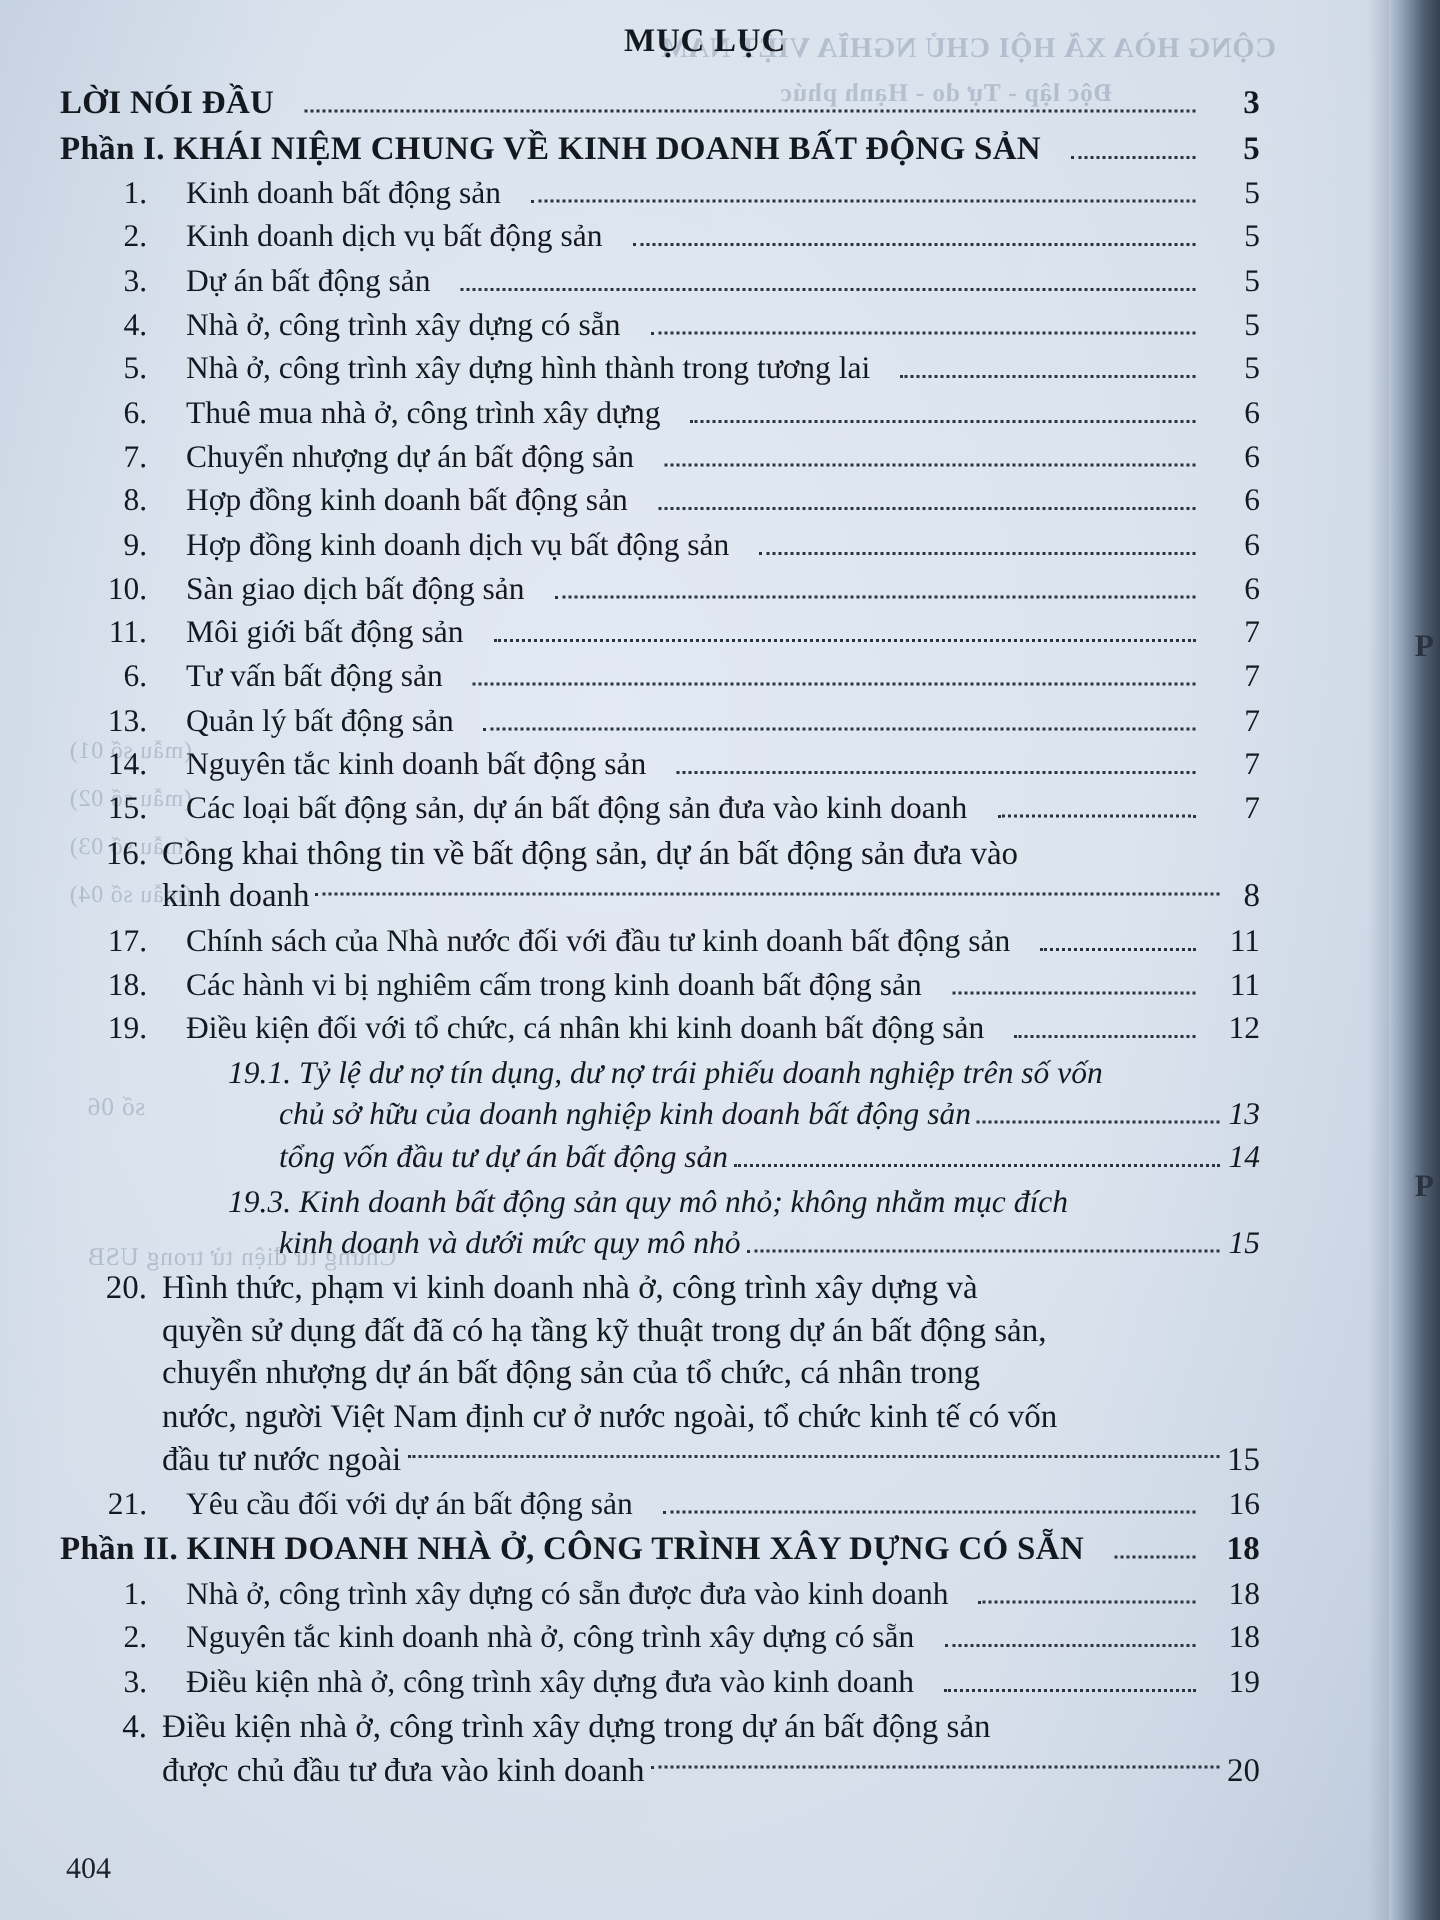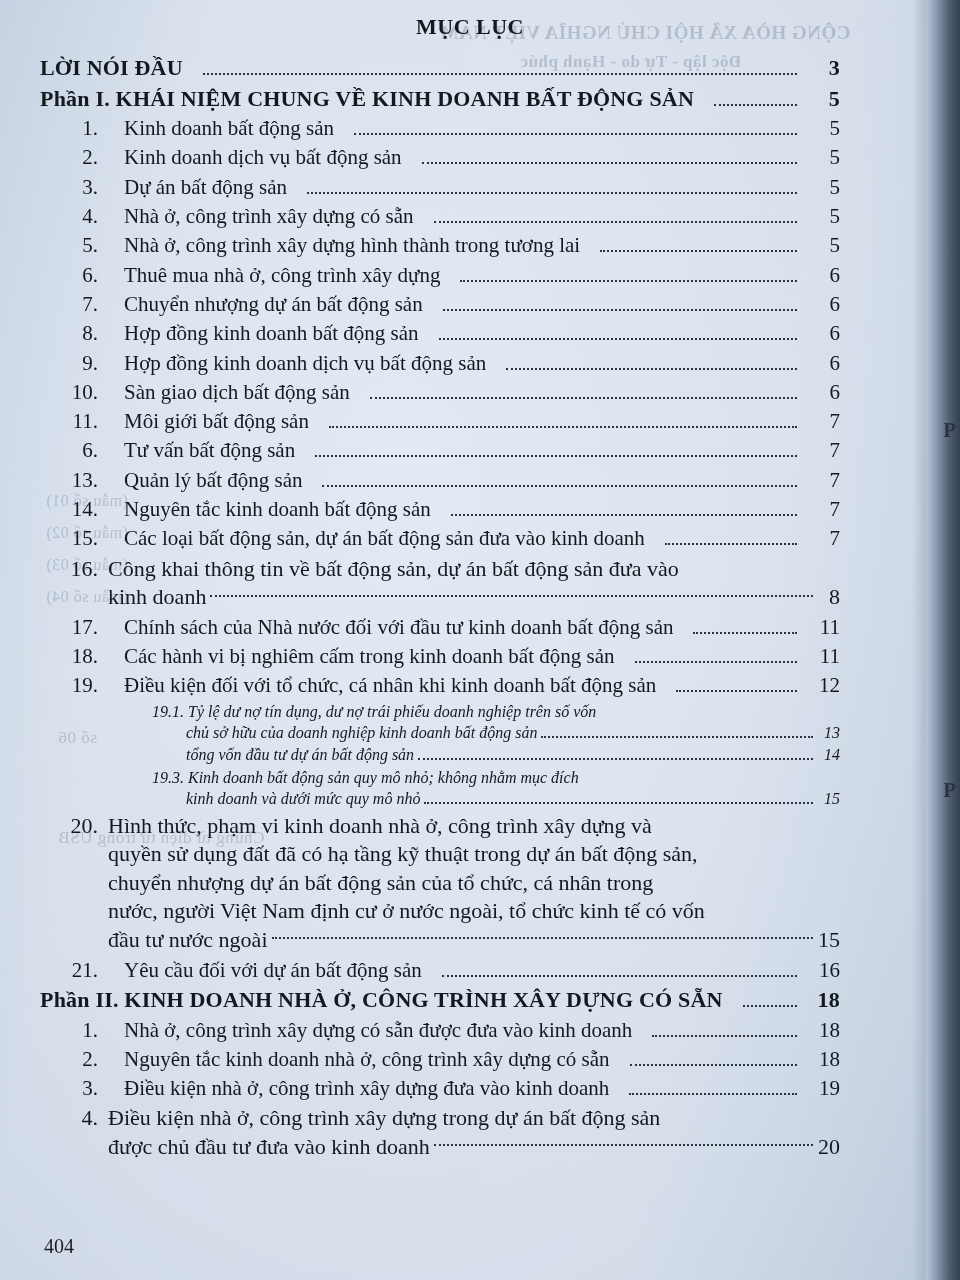--- a/index.html
+++ b/index.html
@@ -152,21 +152,21 @@
     text-align: justify;
   }
   .wrap-item .last-row {
     display: flex;
     align-items: center;
   }
 
   
   .sub-italic {
     font-style: italic;
-    font-size: 16px;
+    font-size: 21px;
     color: #141920;
     padding-left: 112px;
     line-height: 1.30;
     margin-bottom: 2px;
   }
   .sub-italic .ind {
     margin-left: 0;
   }
   .sub-italic .cont {
     padding-left: 34px;

